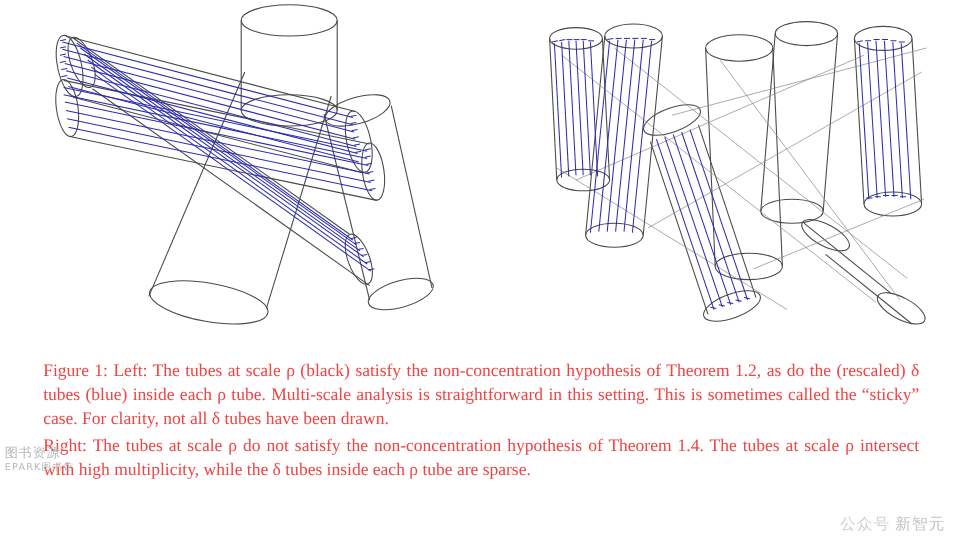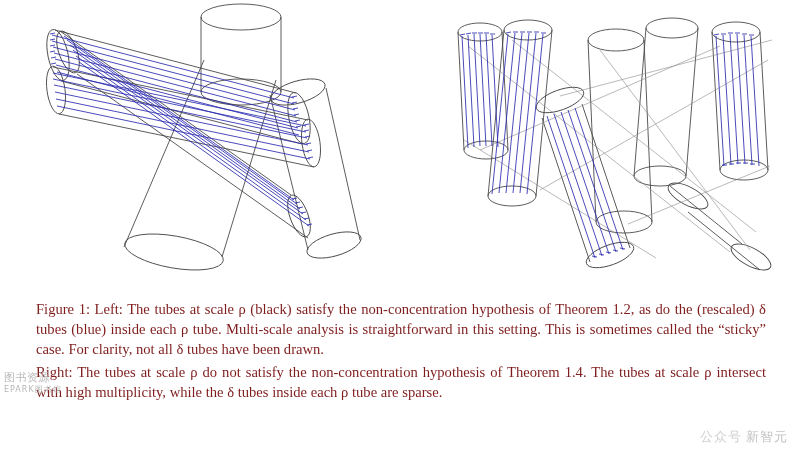--- a/index.html
+++ b/index.html
@@ -40,21 +40,21 @@
     height: 292px;
   }
   .caption {
     position: absolute;
     left: 36px;
     top: 300px;
     width: 730px;
     font-size: 14.6px;
     line-height: 1.36;
     text-align: justify;
-    color: #7f1d1d;
+    color: #ef4444;
   }
   .caption p {
     margin: 0 0 0.25em 0;
   }
   .wm {
     position: absolute;
     pointer-events: none;
     user-select: none;
   }
   #watermark-left {

